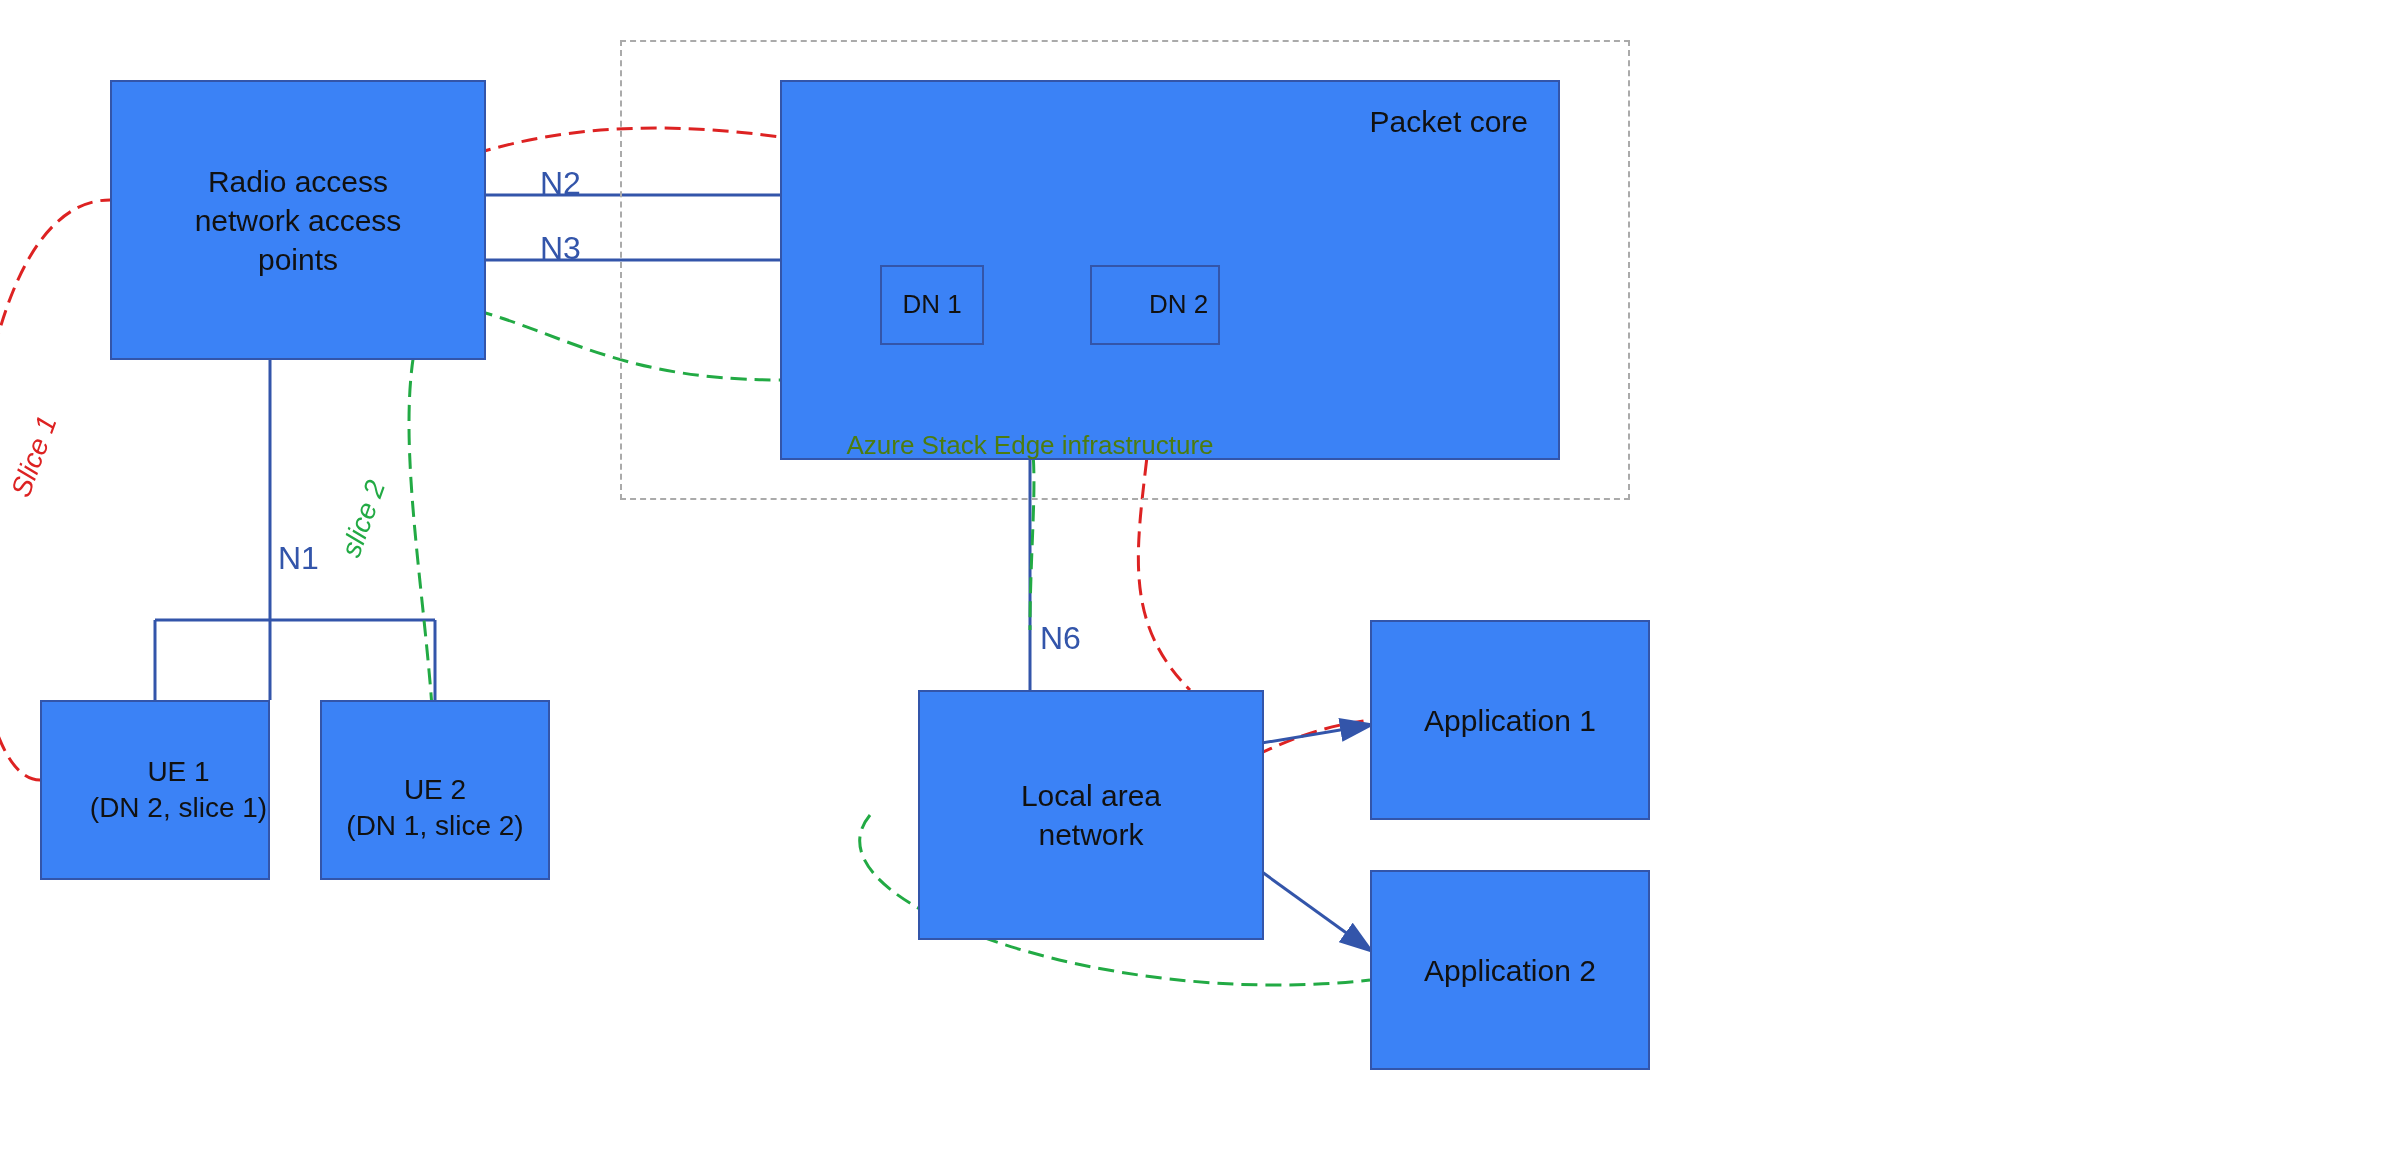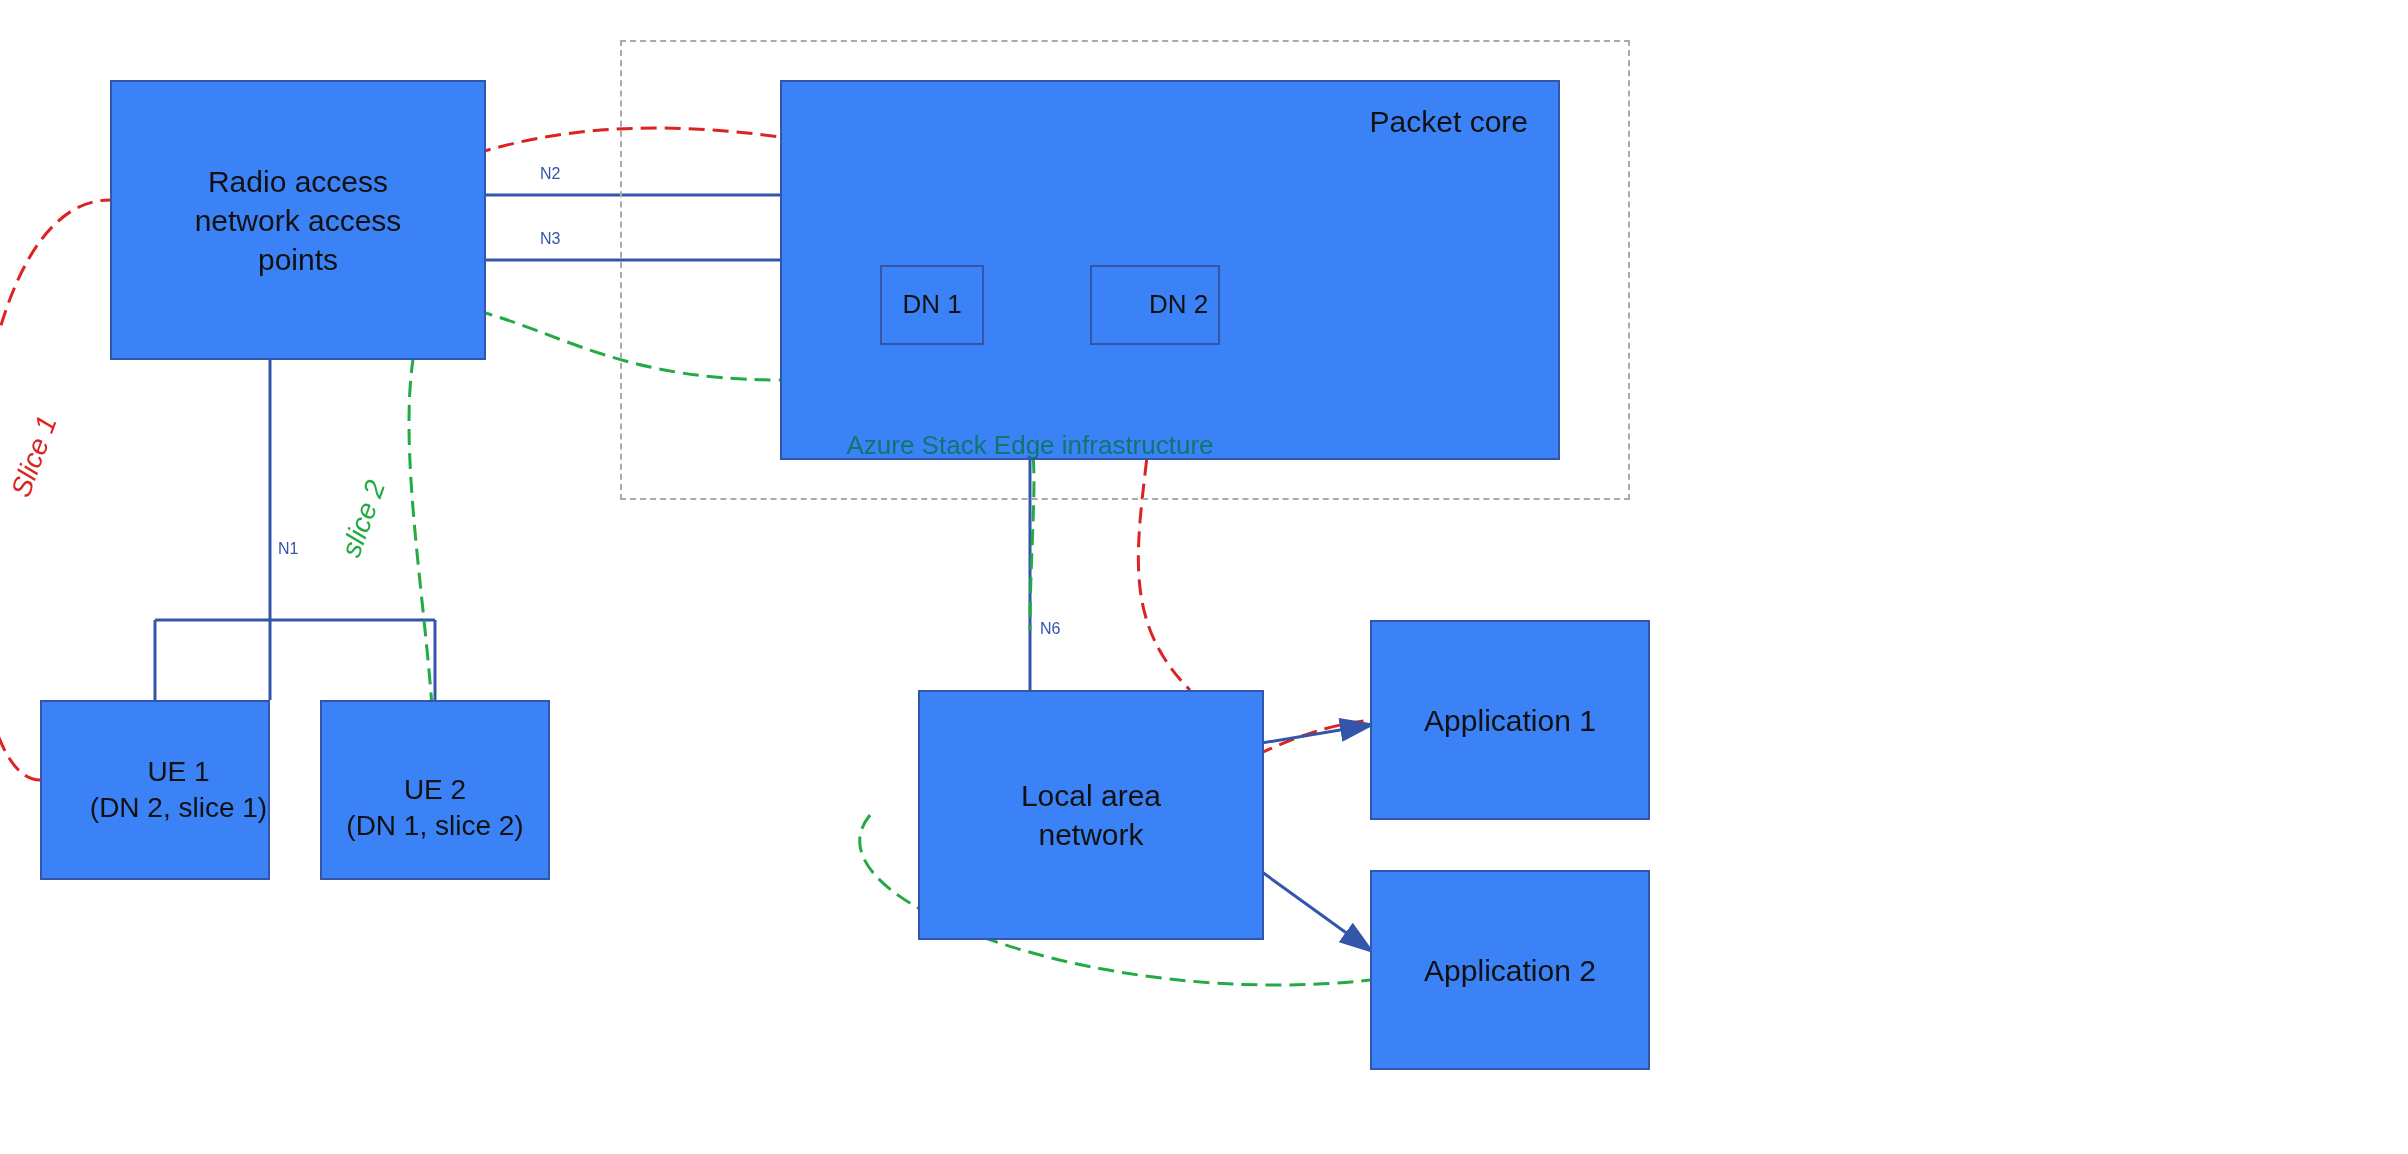--- a/index.html
+++ b/index.html
@@ -30,26 +30,26 @@
       line-height: 1.3;
     }
     .dashed-box {
       position: absolute;
       border: 2px dashed #aaa;
       background: transparent;
     }
     .label {
       position: absolute;
       font-size: 26px;
-      color: #0f766e;
+      color: #4d7c0f;
       text-align: center;
     }
     .n-label {
       position: absolute;
-      font-size: 16px;
+      font-size: 32px;
       color: #3355aa;
       text-align: center;
     }
     .slice-label {
       position: absolute;
       font-size: 26px;
       font-style: italic;
     }
   </style>
 </head>

